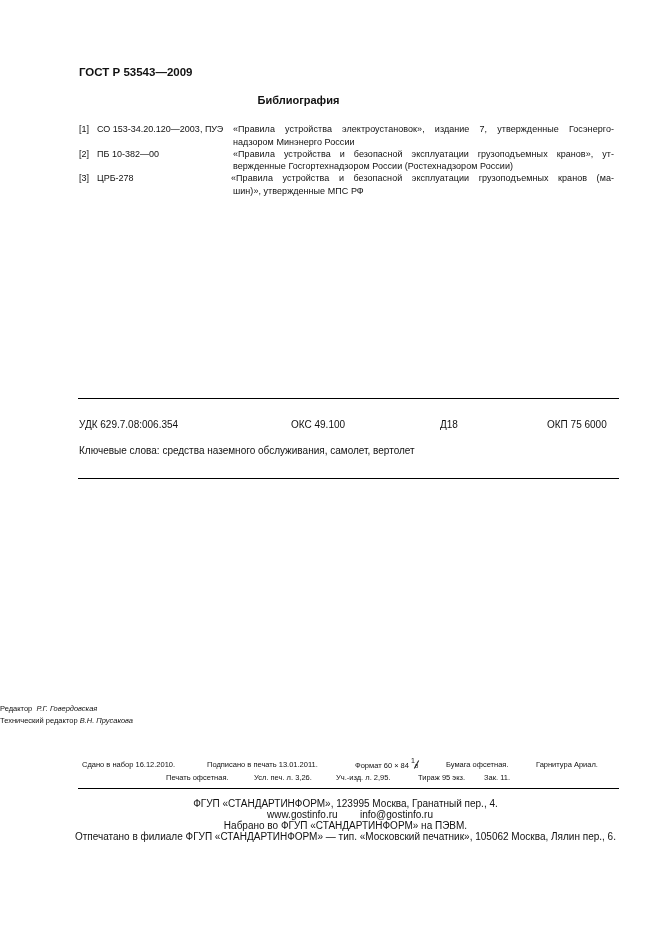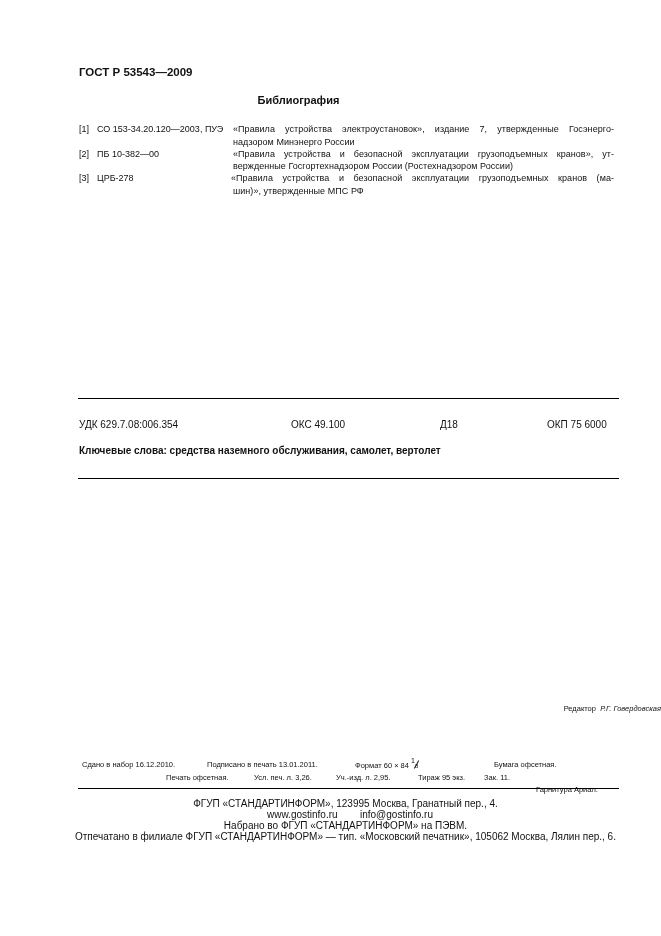--- a/index.html
+++ b/index.html
@@ -32,21 +32,21 @@
     .ref-text { font-size: 9px; letter-spacing: 0.05px; }
     .hr {
       position: absolute;
       left: 78px; width: 541px;
       height: 0;
       border-top: 1px solid #000;
     }
     .meta { font-size: 10px; }
     .kw { font-size: 10px; }
     .credits {
-      left: 0; width: 661px; text-align: right;
+      left: 0; width: 661px; text-align: left;
       font-size: 7.5px; line-height: 11.5px;
     }
     .credits .ital { font-style: italic; }
     .print-line { font-size: 7.5px; }
     .pub {
       left: 0; width: 661px; text-align: center;
       font-size: 10px; line-height: 11.5px;
     }
     .frac {
       display: inline-block;
@@ -87,32 +87,33 @@
     <span class="abs ref-text" style="left:231px; top:173px; width:383px; text-align:justify; text-align-last:justify;">«Правила устройства и безопасной эксплуатации грузоподъемных кранов (ма-</span>
     <span class="abs ref-text" style="left:233px; top:186px;">шин)», утвержденные МПС РФ</span>
   </div>
 </div>
 
 <div class="hr" style="top:398px;"></div>
 <span class="abs meta" style="left:79px; top:419px;">УДК 629.7.08:006.354</span>
 <span class="abs meta" style="left:291px; top:419px;">ОКС 49.100</span>
 <span class="abs meta" style="left:440px; top:419px;">Д18</span>
 <span class="abs meta" style="left:547px; top:419px;">ОКП 75 6000</span>
-<span class="abs kw" style="left:79px; top:445px;font-weight:bold;">Ключевые слова: средства наземного обслуживания, самолет, вертолет</span>
+<span class="abs kw" style="left:79px; top:445px;">Ключевые слова: средства наземного обслуживания, самолет, вертолет</span>
 <div class="hr" style="top:478px;"></div>
 
 <div class="abs credits" style="top:703px;">
   <div><span>Редактор</span>&nbsp; <span class="ital">Р.Г. Говердовская</span></div>
+  <div><span>Технический редактор</span> <span class="ital">В.Н. Прусакова</span></div>
 </div>
 
 <span class="abs print-line" style="left:82px; top:760px;">Сдано в набор 16.12.2010.</span>
 <span class="abs print-line" style="left:207px; top:760px;">Подписано в печать 13.01.2011.</span>
 <span class="abs print-line" style="left:355px; top:760px;"><span>Формат 60 × 84</span> <span class="frac"><span class="n">1</span><span class="s"></span><span class="d">8</span></span></span>
-<span class="abs print-line" style="left:446px; top:760px;margin-left:48px;">Бумага офсетная.</span>
-<span class="abs print-line" style="left:536px; top:760px;margin-top:25px;">Гарнитура Ариал.</span>
+<span class="abs print-line" style="left:446px; top:760px;">Бумага офсетная.</span>
+<span class="abs print-line" style="left:536px; top:760px;">Гарнитура Ариал.</span>
 
 <span class="abs print-line" style="left:166px; top:773px;">Печать офсетная.</span>
 <span class="abs print-line" style="left:254px; top:773px;">Усл. печ. л. 3,26.</span>
 <span class="abs print-line" style="left:336px; top:773px;">Уч.-изд. л. 2,95.</span>
 <span class="abs print-line" style="left:418px; top:773px;">Тираж  95  экз.</span>
 <span class="abs print-line" style="left:484px; top:773px;">Зак.  11.</span>
 
 <div class="hr" style="top:788px;"></div>
 
 <div class="abs pub" style="top:798px; padding-left:30px; box-sizing:border-box;">ФГУП «СТАНДАРТИНФОРМ», 123995 Москва, Гранатный пер., 4.</div>

